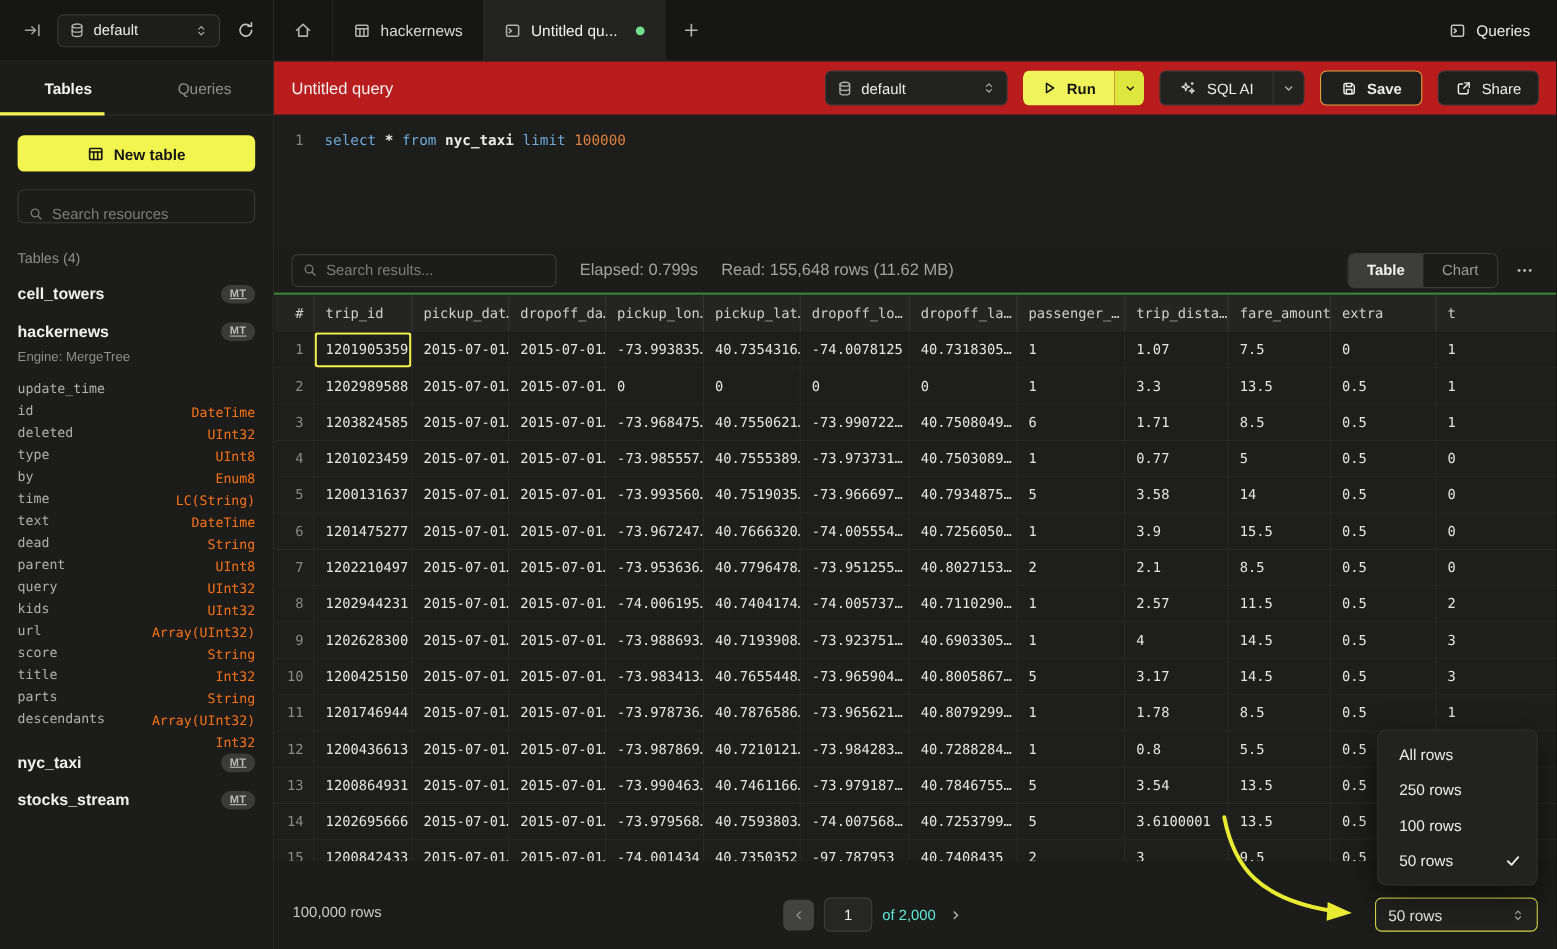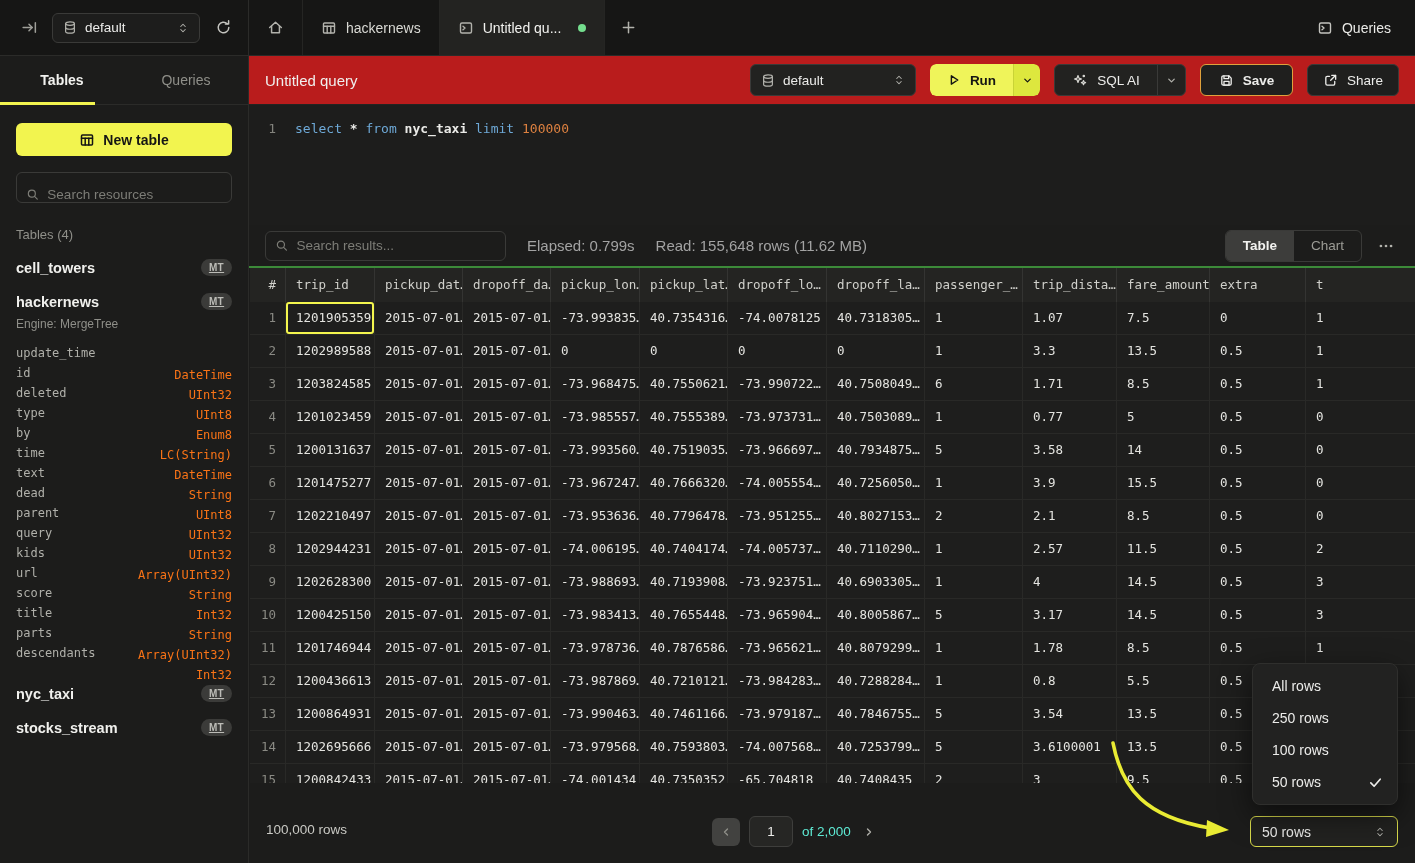--- a/index.html
+++ b/index.html
@@ -683,21 +683,21 @@
     <div class="td"></div>
   </div>
 
   <div class="tr">
     <div class="td">15</div>
     <div class="td">1200842433</div>
     <div class="td">2015-07-01…</div>
     <div class="td">2015-07-01…</div>
     <div class="td">-74.001434</div>
     <div class="td">40.7350352</div>
-    <div class="td">-65.704818</div>
+    <div class="td">-97.787953</div>
     <div class="td">40.7408435</div>
     <div class="td">2</div>
     <div class="td">3</div>
     <div class="td">9.5</div>
     <div class="td">0.5</div>
     <div class="td"></div>
   </div>
 </div>
 
   <div class="footer">

